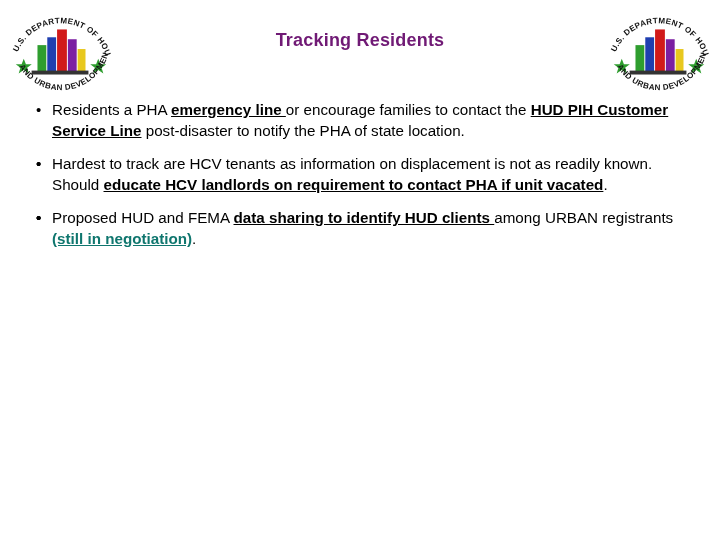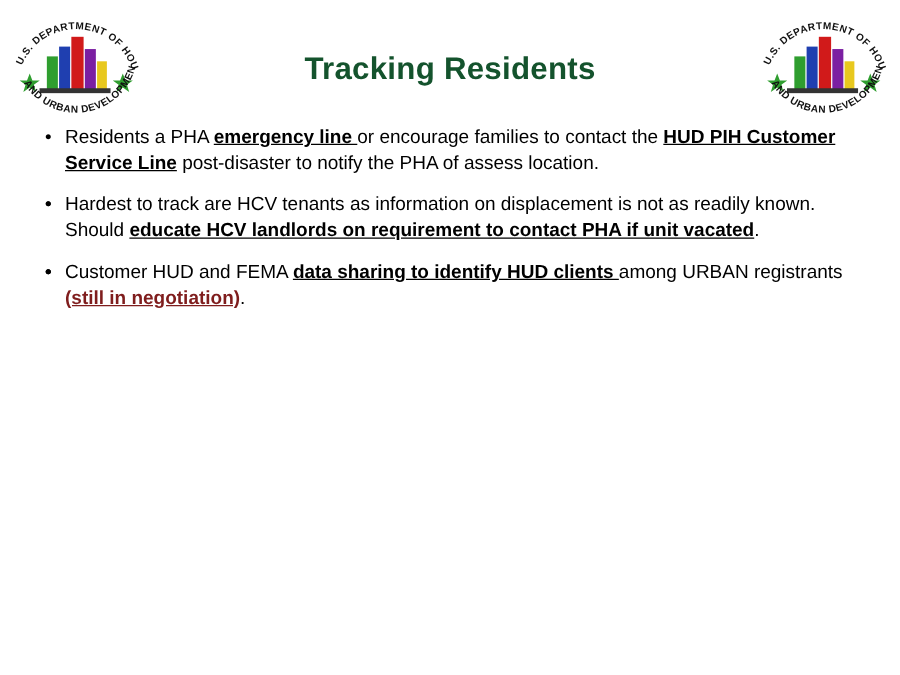--- a/index.html
+++ b/index.html
@@ -27,25 +27,24 @@
   .seal.right { right: 2px; }
   .seal svg { display: block; width: 100%; height: 100%; }
 
   
   .title {
     position: absolute;
     top: 30px;
     left: 120px;
     width: 480px;
     text-align: center;
-    font-size: 25px;
+    font-size: 18px;
     font-weight: bold;
     letter-spacing: 0.2px;
-    color: #14532d;
-    margin-top: 11px;
+    color: #701a75;
   }
 
   
   .content {
     position: absolute;
     top: 100px;
     left: 0;
     width: 720px;
   }
   ul.bullets {
@@ -62,21 +61,21 @@
     line-height: 1.38;
   }
   ul.bullets > li .bullet-mark {
     position: absolute;
     left: 36px;
     top: 0;
     font-size: 15px;
     line-height: 1.38;
   }
   .u  { text-decoration: underline; font-weight: bold; }
-  .red { color: #7f1d1d; font-weight: bold; text-decoration: underline; }
+  .red { color: #0f766e; font-weight: bold; text-decoration: underline; }
 </style>
 </head>
 <body>
 
 <div class="seal left">
   <svg viewBox="0 0 120 100" xmlns="http://www.w3.org/2000/svg">
     <defs>
       <path id="arcTopL" d="M 14,56 A 48,48 0 0 1 106,56" fill="none"></path>
       <path id="arcBotL" d="M 12,54 A 50,50 0 0 0 108,54" fill="none"></path>
     </defs>
@@ -131,20 +130,20 @@
     <text font-family="Liberation Sans, sans-serif" font-size="8.2" font-weight="bold" fill="#111" letter-spacing="0.4">
       <textPath href="#arcBotR" startOffset="10%">AND URBAN DEVELOPMENT</textPath>
     </text>
   </svg>
 </div>
 
 <div class="title">Tracking Residents</div>
 
 <div class="content">
   <ul class="bullets">
-      <li><span class="bullet-mark">•</span><span><span>Residents a PHA </span><span class="u">emergency line </span><span>or encourage families to contact the </span><span class="u">HUD PIH Customer Service Line</span><span> post-disaster to notify the PHA of assess location.</span></span></li>
+      <li><span class="bullet-mark">•</span><span><span>Residents a PHA </span><span class="u">emergency line </span><span>or encourage families to contact the </span><span class="u">HUD PIH Customer Service Line</span><span> post-disaster to notify the PHA of state location.</span></span></li>
       <li><span class="bullet-mark">•</span></li>
       <li><span class="bullet-mark">•</span><span><span>Hardest to track are HCV tenants as information on displacement  is not as readily known.  Should </span><span class="u">educate HCV landlords on requirement to contact PHA if unit vacated</span><span>.</span></span></li>
       <li><span class="bullet-mark">•</span></li>
       <li><span class="bullet-mark">•</span></li>
-      <li><span class="bullet-mark">•</span><span><span>Customer HUD and FEMA </span><span class="u">data sharing to identify HUD clients </span><span>among URBAN registrants </span><span class="red">(still in negotiation)</span><span>.</span></span></li>
+      <li><span class="bullet-mark">•</span><span><span>Proposed HUD and FEMA </span><span class="u">data sharing to identify HUD clients </span><span>among URBAN registrants </span><span class="red">(still in negotiation)</span><span>.</span></span></li>
     </ul>
 </div>
 
 </body></html>

